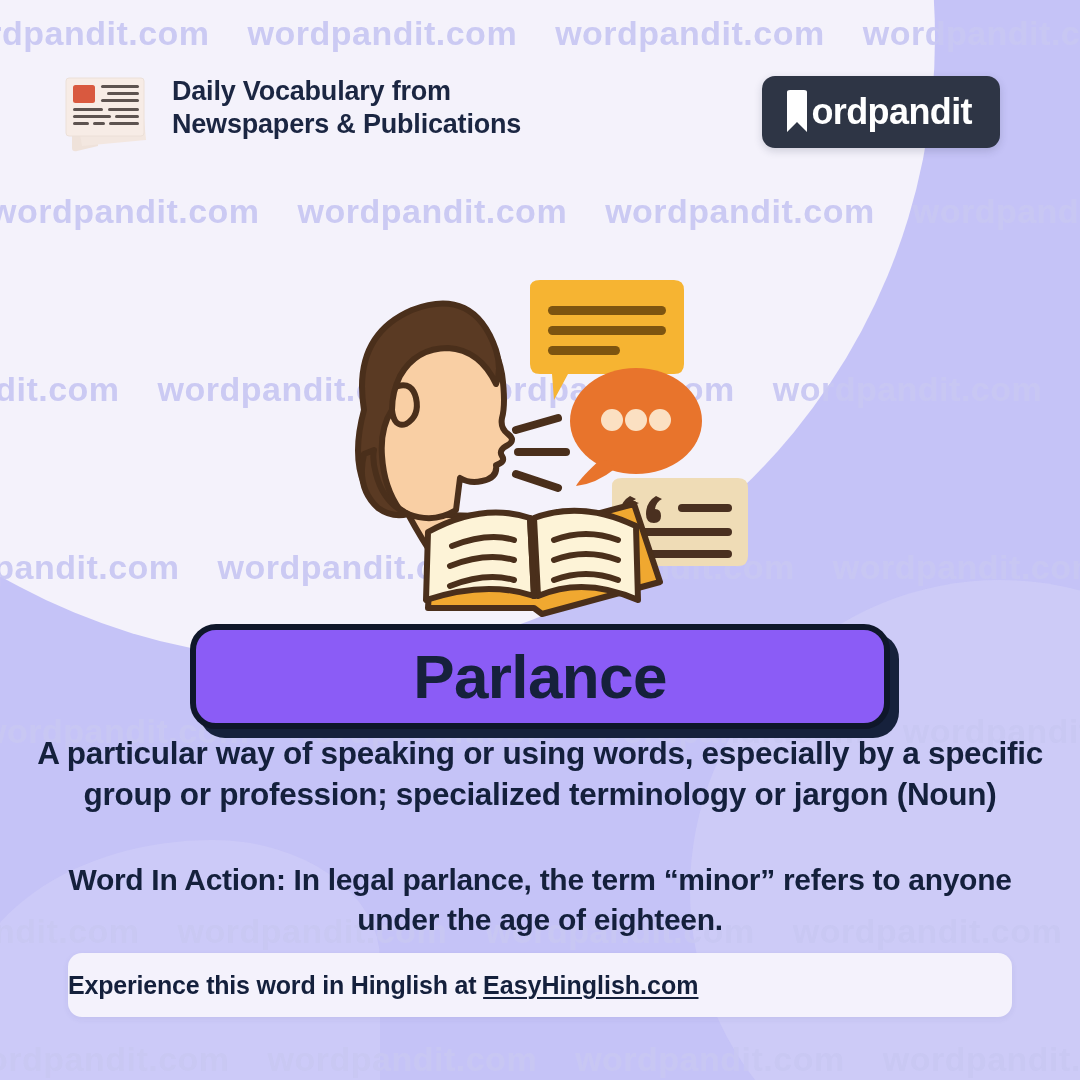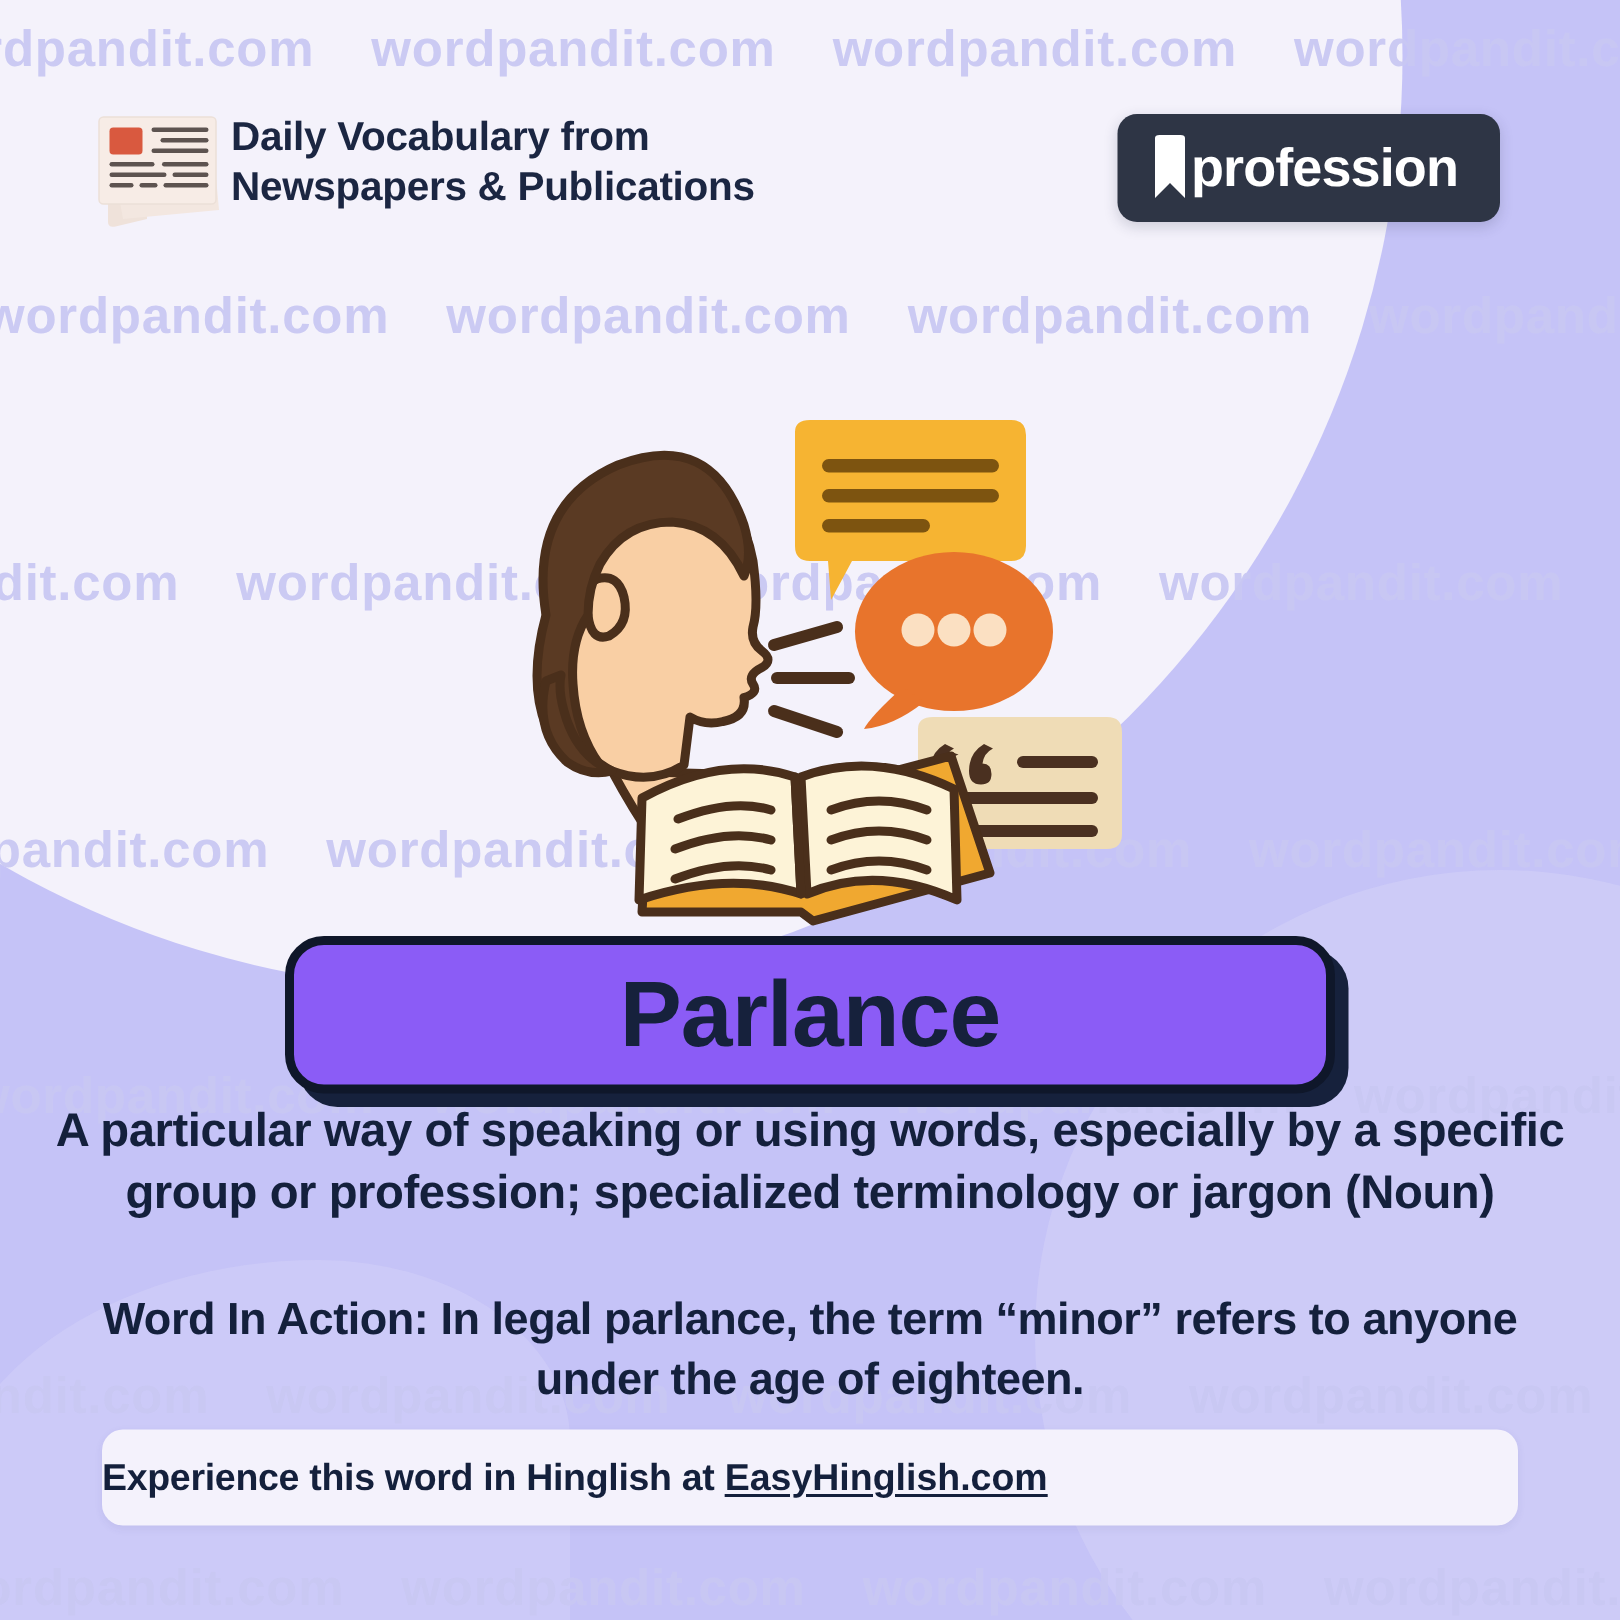--- a/index.html
+++ b/index.html
@@ -60,21 +60,21 @@
   #page { position:absolute; inset:0; z-index:3; }
 
   
   #header {
     position:absolute;
     top:62px; left:58px; right:58px;
     height:110px;
   }
   #brand-group {
     position:absolute; left:0; top:0;
-    display:flex; align-items:center; 
+    display:flex; align-items:center; gap:18px;
   }
   #newspaper-icon { width:96px; height:92px; flex:none; }
   #header-title {
     font-size:27px;
     font-weight:800;
     line-height:1.22;
     color:#1b2642;
     letter-spacing:-.2px;
     white-space:pre-line;
   }
@@ -232,21 +232,21 @@
       <div id="header-title">Daily Vocabulary from
 Newspapers &amp; Publications</div>
     </div>
 
     <div id="logo-badge">
       <span id="logo-bookmark">
         <svg viewBox="0 0 26 44" xmlns="http://www.w3.org/2000/svg">
           <path d="M3 2 Q3 0 6 0 L20 0 Q23 0 23 2 L23 42 L13 32 L3 42 Z" fill="#ffffff"></path>
         </svg>
       </span>
-      <span id="logo-text">profession</span>
+      <span id="logo-text">ordpandit</span>
     </div>
   </div>
 
   <div id="illustration">
     <svg viewBox="0 0 420 345" xmlns="http://www.w3.org/2000/svg">
       <g stroke="#4a2f1b" stroke-width="6" stroke-linecap="round" stroke-linejoin="round">
 
         <path d="M78 236 Q92 262 106 282 L186 282 Q168 256 150 238 Z" fill="#f9cfa4"></path>
 
         <path d="M34 128 Q34 52 96 40 Q160 32 172 96 Q176 126 172 140

